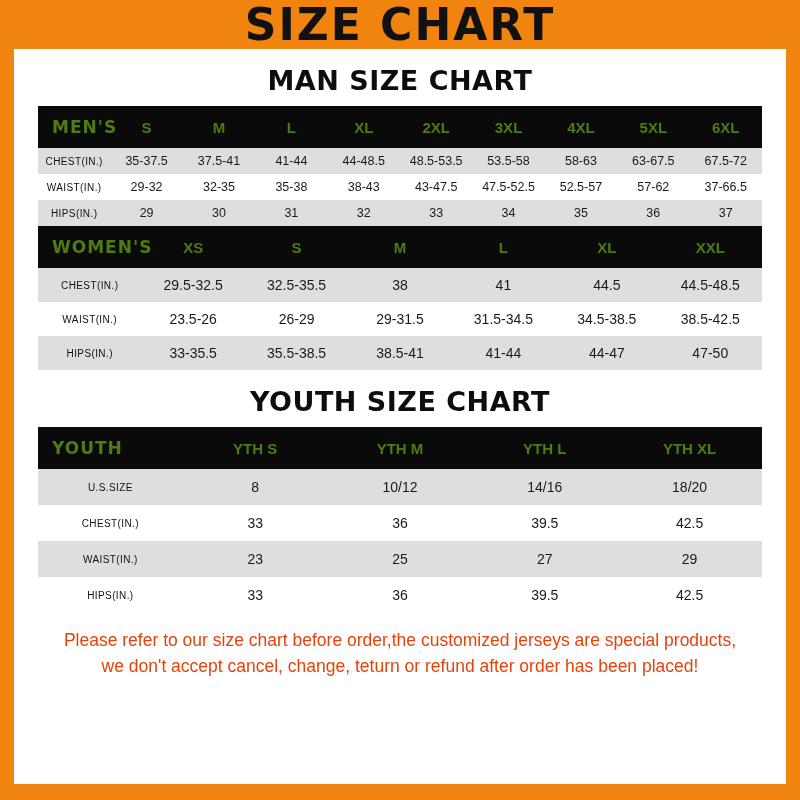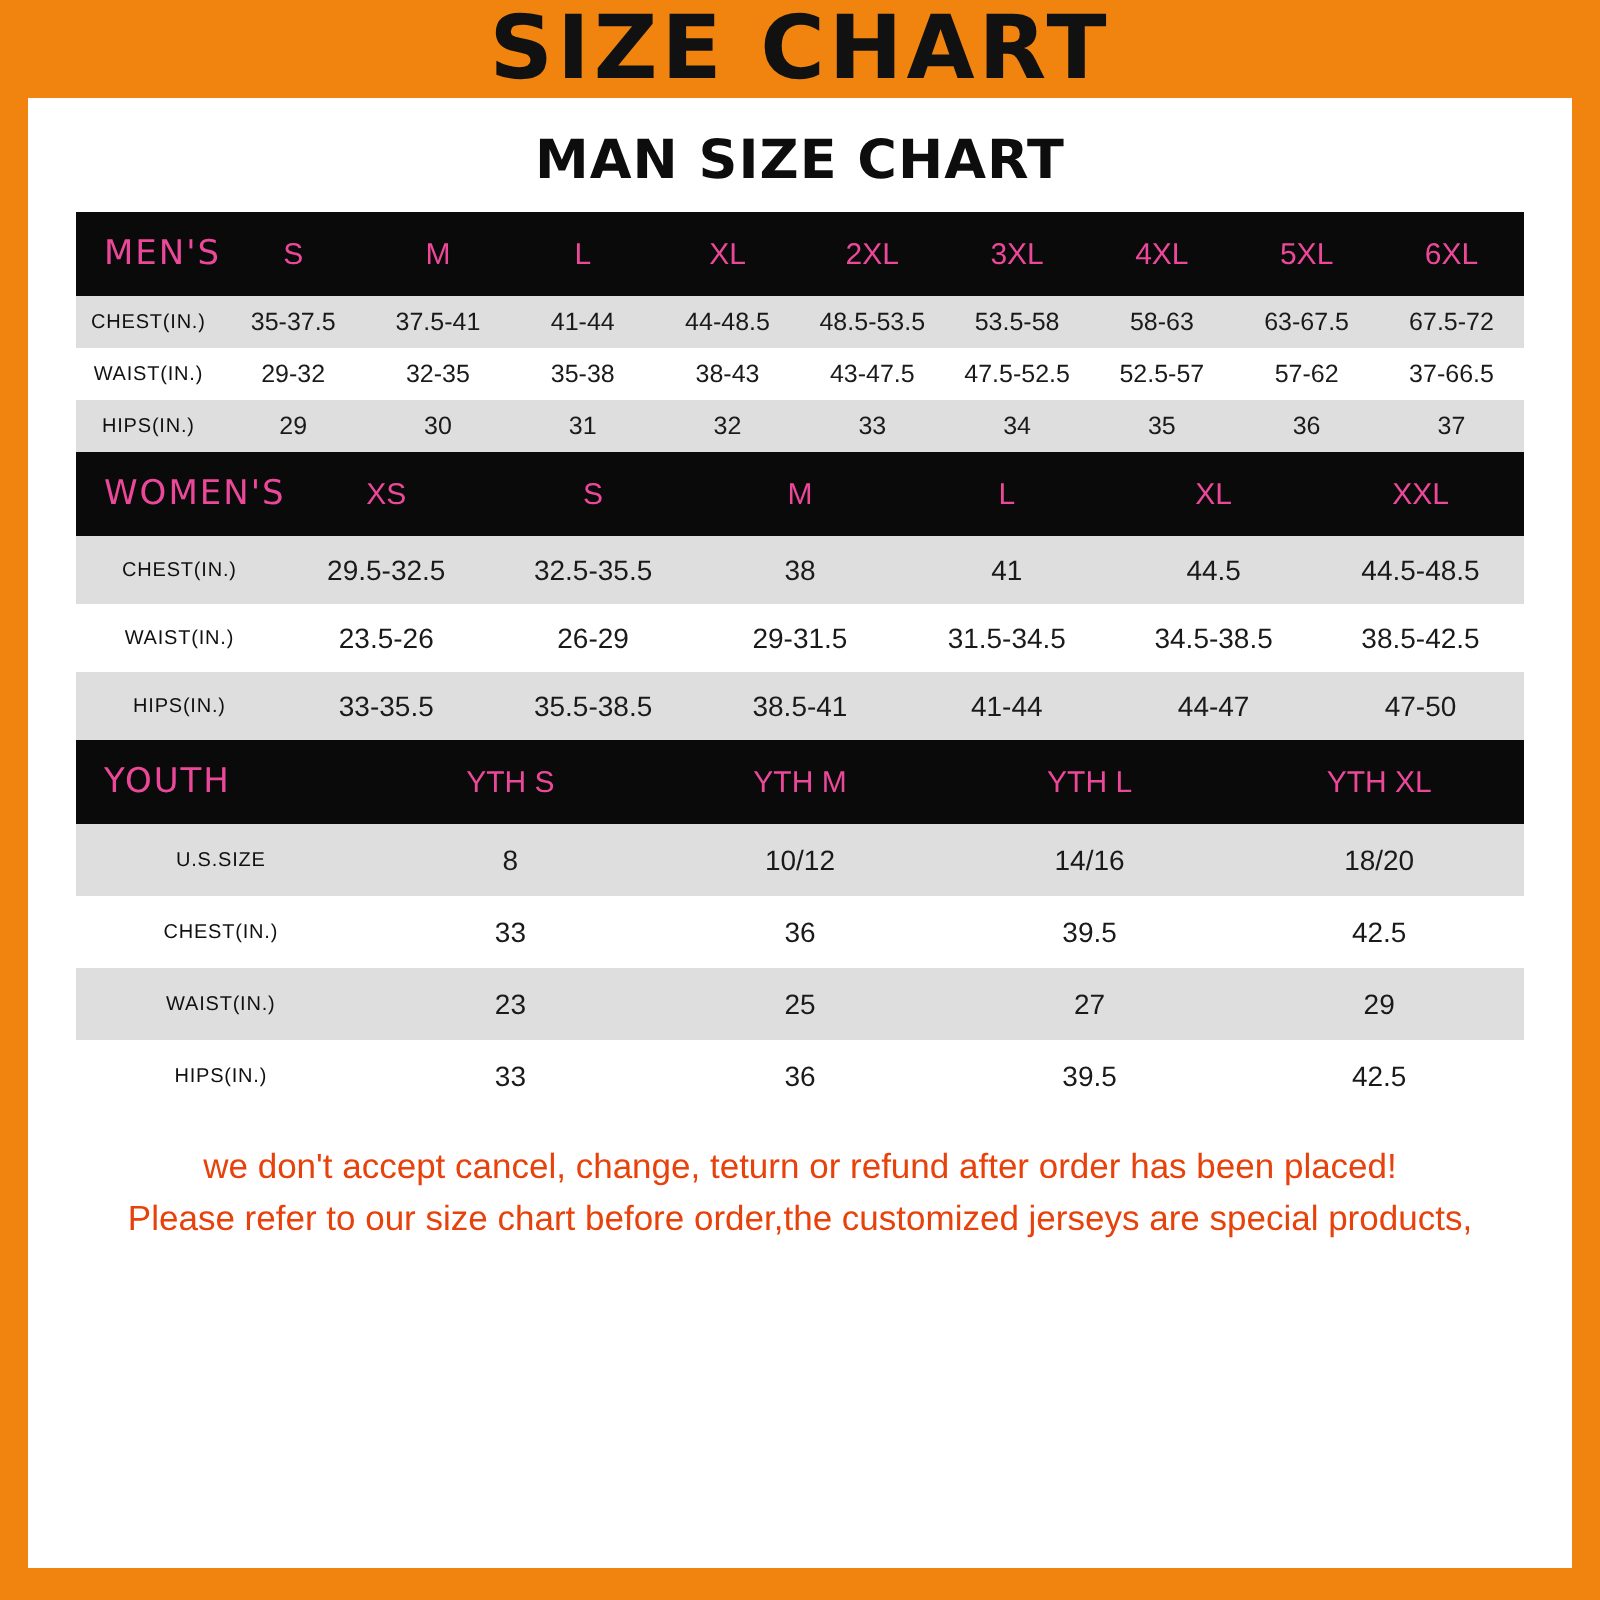--- a/index.html
+++ b/index.html
@@ -57,23 +57,23 @@
   }
   table.chart th, table.chart td {
     text-align: center;
     font-size: 13.5px;
     color: #1a1a1a;
     padding: 6px 2px;
     font-family: "Liberation Sans", sans-serif;
   }
   table.chart thead th {
     background: #0a0a0a;
-    color: #ec4899;
+    color: #4d7c0f;
     font-size: 15px;
-    font-weight: normal;
+    font-weight: bold;
     padding: 11px 2px;
   }
   table.chart thead th.corner {
     text-align: left;
     padding-left: 14px;
     font-family: "DejaVu Sans", sans-serif;
     letter-spacing: 1px;
     font-size: 17px;
   }
   table.chart tbody tr.row-a { background: #dedede; }
@@ -212,20 +212,21 @@
           <td>38.5-41</td>
           <td>41-44</td>
           <td>44-47</td>
           <td>47-50</td>
         </tr>
       </tbody>
     </table>
   </div>
 
   <div class="section">
+    <div class="section-title">YOUTH SIZE CHART</div>
     <table class="chart youth-table">
       <thead>
         <tr>
           <th class="corner">YOUTH</th>
           <th>YTH S</th>
           <th>YTH M</th>
           <th>YTH L</th>
           <th>YTH XL</th>
         </tr>
       </thead>
@@ -256,18 +257,18 @@
           <td>33</td>
           <td>36</td>
           <td>39.5</td>
           <td>42.5</td>
         </tr>
       </tbody>
     </table>
   </div>
 
   <div class="footer-note">
+    <div>Please refer to our size chart before order,the customized jerseys are special products,</div>
     <div>we don't accept cancel, change, teturn or refund after order has been placed!</div>
-    <div>Please refer to our size chart before order,the customized jerseys are special products,</div>
   </div>
 
   <div class="footer-bar"></div>
 </div>
 
 </body></html>

